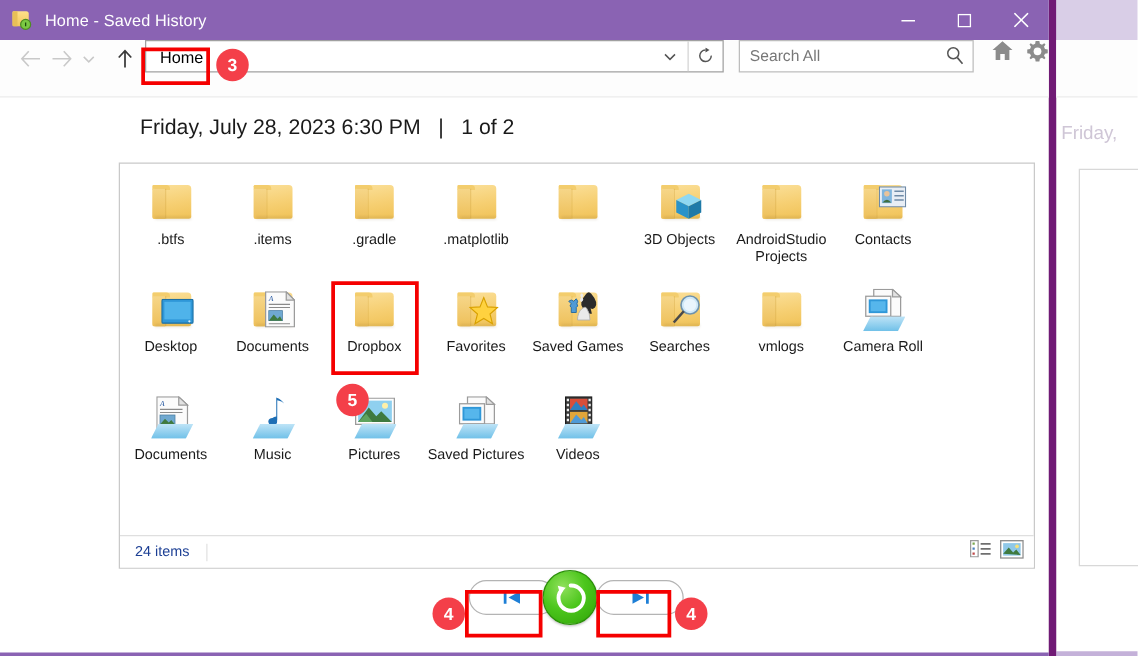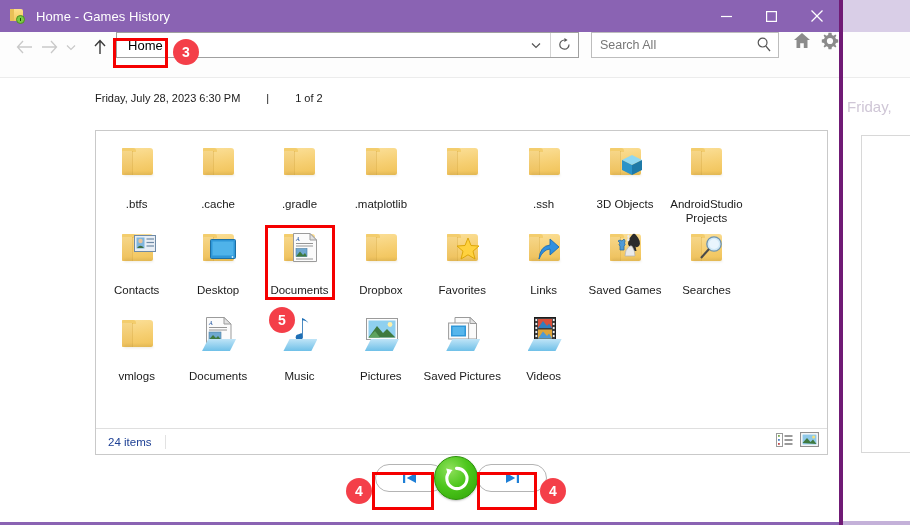--- a/index.html
+++ b/index.html
@@ -7,21 +7,21 @@
     width: 910px; height: 525px;
     font-family: "Liberation Sans", sans-serif;
     background: #ffffff;
     overflow: hidden;
   }
 
   
   #bg-window {
     position: absolute;
     left: 838px; top: 0; width: 72px; height: 525px;
-    border-left: 5px solid #701a75;
+    border-left: 7px solid #701a75;
     background: #ffffff;
     z-index: 0;
   }
   #bg-window .bg-title {
     position: absolute; left: 0; top: 0; width: 100%; height: 32px;
     background: #b9a6d4; opacity: .55;
   }
   #bg-window .bg-toolbar {
     position: absolute; left: 0; top: 32px; width: 100%; height: 46px;
     background: #fdfdfd; border-bottom: 1px solid #ececec;
@@ -118,41 +118,40 @@
     border: none; outline: none; background: transparent;
     font-family: inherit; font-size: 12.5px; color: #333;
     padding-left: 8px; width: 160px; height: 22px;
   }
   #search-input::placeholder { color: #777; }
   #search-icon { position: absolute; right: 7px; top: 4px; color: #555; }
   .tb-icon { margin-left: 10px; color: #8b8b8b; display:flex; align-items:center; }
 
   
   #header-row {
-    position: absolute; left: 95px; top: 92px;
-    display: flex; align-items: baseline; gap: 12px;
-    font-size: 11px; color: #1a1a1a;
+    position: absolute; left: 112px; top: 92px;
+    display: flex; align-items: baseline; gap: 0;
+    font-size: 17px; color: #1a1a1a;
   }
   #header-sep { margin: 0 14px; color: #1a1a1a; }
 
   
   #items-pane {
     position: absolute; left: 95px; top: 130px; width: 733px; height: 325px;
     border: 1px solid #c9c9c9; background: #fff;
   }
   #grid {
     position: absolute; left: 0; top: 8px; right: 0;
     display: flex; flex-wrap: wrap;
   }
   .cell {
     width: 81.4px; height: 86px;
     display: flex; flex-direction: column; align-items: center;
     padding-top: 4px;
     position: relative;
-    gap: 12px;
   }
   .cell .ico { width: 44px; height: 40px; position: relative; }
   .cell .lbl {
     margin-top: 3px; font-size: 11.5px; color: #1a1a1a;
     text-align: center; line-height: 13.5px; width: 78px;
     word-wrap: break-word;
   }
 
   
   .folder-ico { position: absolute; left: 7px; top: 5px; width: 31px; height: 27px; }
@@ -244,21 +243,21 @@
   <div class="bg-bottombar"></div>
 </div>
 
 <div id="main-window">
 
   <div id="titlebar">
     <div class="app-icon">
       <div class="folder"></div>
         <div class="badge"></div>
     </div>
-    <div id="title-text">Home - Games History</div>
+    <div id="title-text">Home - Saved History</div>
 
     <div id="win-controls">
       <div class="wc">
         <svg width="11" height="11" viewBox="0 0 11 11">
             <line x1="0" y1="5.5" x2="11" y2="5.5" stroke="#fff" stroke-width="1.2"></line>
           </svg>
       </div>
       <div class="wc">
         <svg width="11" height="11" viewBox="0 0 11 11">
             <rect x="0.6" y="0.6" width="9.8" height="9.8" fill="none" stroke="#fff" stroke-width="1.2"></rect>
@@ -355,21 +354,21 @@
         </div>
         <div class="cell">
           <div class="ico">
             <div class="folder-ico">
               <div class="back"></div>
               <div class="tab"></div>
               <div class="front"></div>
               <div class="shadow"></div>
             </div>
           </div>
-          <div class="lbl">.cache</div>
+          <div class="lbl">.items</div>
         </div>
         <div class="cell">
           <div class="ico">
             <div class="folder-ico">
               <div class="back"></div>
               <div class="tab"></div>
               <div class="front"></div>
               <div class="shadow"></div>
             </div>
           </div>
@@ -388,31 +387,20 @@
         </div>
         <div class="cell">
           <div class="ico">
             <div class="folder-ico">
               <div class="back"></div>
               <div class="tab"></div>
               <div class="front"></div>
               <div class="shadow"></div>
             </div>
           </div>
-        </div>
-        <div class="cell">
-          <div class="ico">
-            <div class="folder-ico">
-              <div class="back"></div>
-              <div class="tab"></div>
-              <div class="front"></div>
-              <div class="shadow"></div>
-            </div>
-          </div>
-          <div class="lbl">.ssh</div>
         </div>
         <div class="cell">
           <div class="ico">
             <div class="folder-ico">
               <div class="back"></div>
               <div class="tab"></div>
               <div class="front"></div>
               <div class="shadow"></div>
             </div>
             <svg class="ov" style="left:17px;top:10px" width="24" height="24" viewBox="0 0 24 24">
@@ -517,34 +505,20 @@
           <div class="lbl">Favorites</div>
         </div>
         <div class="cell">
           <div class="ico">
             <div class="folder-ico">
               <div class="back"></div>
               <div class="tab"></div>
               <div class="front"></div>
               <div class="shadow"></div>
             </div>
-            <svg class="ov" style="left:14px;top:7px" width="24" height="24" viewBox="0 0 24 24">
-              <path d="M3 23 Q4 10 14 9 L14 3 L23 11 L14 19 L14 13 Q7 13.5 3 23 Z" fill="#2f90e0" stroke="#1a6cb3" stroke-width="0.9"></path>
-            </svg>
-          </div>
-          <div class="lbl">Links</div>
-        </div>
-        <div class="cell">
-          <div class="ico">
-            <div class="folder-ico">
-              <div class="back"></div>
-              <div class="tab"></div>
-              <div class="front"></div>
-              <div class="shadow"></div>
-            </div>
             <svg class="ov" style="left:14px;top:3px" width="26" height="27" viewBox="0 0 26 27">
               <path d="M3 18 L3 14 Q1 13 3 11 L1 9 Q3 7 5 9 L7 7 Q9 9 7.5 11 Q9 13 7 14 L7 18 Z" fill="#4f9ad6" stroke="#2e6d9e" stroke-width="0.8"></path>
               <path d="M19 3 Q25 10 22 14 Q20 16 18.5 14.5 L19.5 19 L14.5 19 L15.5 14.5 Q14 16 12 14 Q9 10 15 3 Q17 0.6 19 3 Z" fill="#2b2b2b"></path>
               <path d="M11 9.5 Q9 8 11 6 Q9.2 4 11.4 2.6 Q13.6 4 11.8 6 Q13.8 8 11 9.5 Z" fill="#eaeaea"></path>
               <path d="M8 24 Q8 18 11.5 15 Q14.5 12.6 15.5 15 Q18 18.6 18 24 Z" fill="#eaeaea" stroke="#b0b0b0" stroke-width="0.7"></path>
             </svg>
           </div>
           <div class="lbl">Saved Games</div>
         </div>
         <div class="cell">
@@ -566,20 +540,35 @@
         <div class="cell">
           <div class="ico">
             <div class="folder-ico">
               <div class="back"></div>
               <div class="tab"></div>
               <div class="front"></div>
               <div class="shadow"></div>
             </div>
           </div>
           <div class="lbl">vmlogs</div>
+        </div>
+        <div class="cell">
+          <div class="ico">
+            <div class="lib-ico">
+              <svg style="position:absolute;left:4px;top:0" width="30" height="27" viewBox="0 0 30 27">
+                <path d="M7 0.5 H22 L28.5 6.5 V22 H7 Z" fill="#fbfbfb" stroke="#9b9b9b"></path>
+                <path d="M22 0.5 L28.5 6.5 H22 Z" fill="#e2e2e2" stroke="#9b9b9b"></path>
+                <rect x="0.6" y="6" width="20" height="16" fill="#fbfbfb" stroke="#9b9b9b"></rect>
+                <rect x="3" y="8.5" width="15" height="11" fill="#2f97d8"></rect>
+                <rect x="4.5" y="10" width="12" height="8" fill="#56b6ec"></rect>
+              </svg>
+              <div class="lib-plate"></div>
+            </div>
+          </div>
+          <div class="lbl">Camera Roll</div>
         </div>
         <div class="cell">
           <div class="ico">
             <div class="lib-ico">
               <svg style="position:absolute;left:6px;top:0" width="26" height="27" viewBox="0 0 26 27">
                 <path d="M0.5 0.5 H18 L25 7 V26 H0.5 Z" fill="#fbfbfb" stroke="#9b9b9b"></path>
                 <path d="M18 0.5 L25 7 H18 Z" fill="#e2e2e2" stroke="#9b9b9b"></path>
                 <text x="3" y="8" font-size="6" font-family="Liberation Serif, serif" fill="#1a4f9c" font-style="italic">A</text>
                 <line x1="3" y1="10.5" x2="21" y2="10.5" stroke="#8a8a8a" stroke-width="0.9"></line>
                 <line x1="3" y1="13" x2="21" y2="13" stroke="#8a8a8a" stroke-width="0.9"></line>

